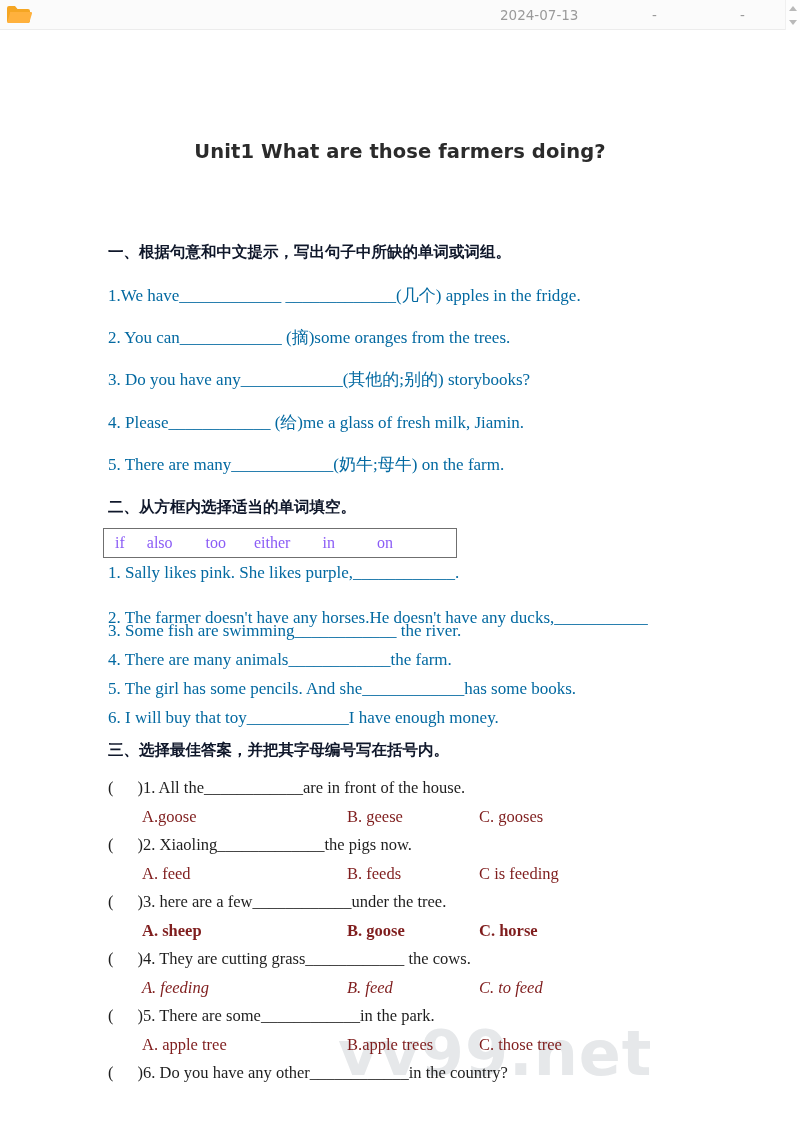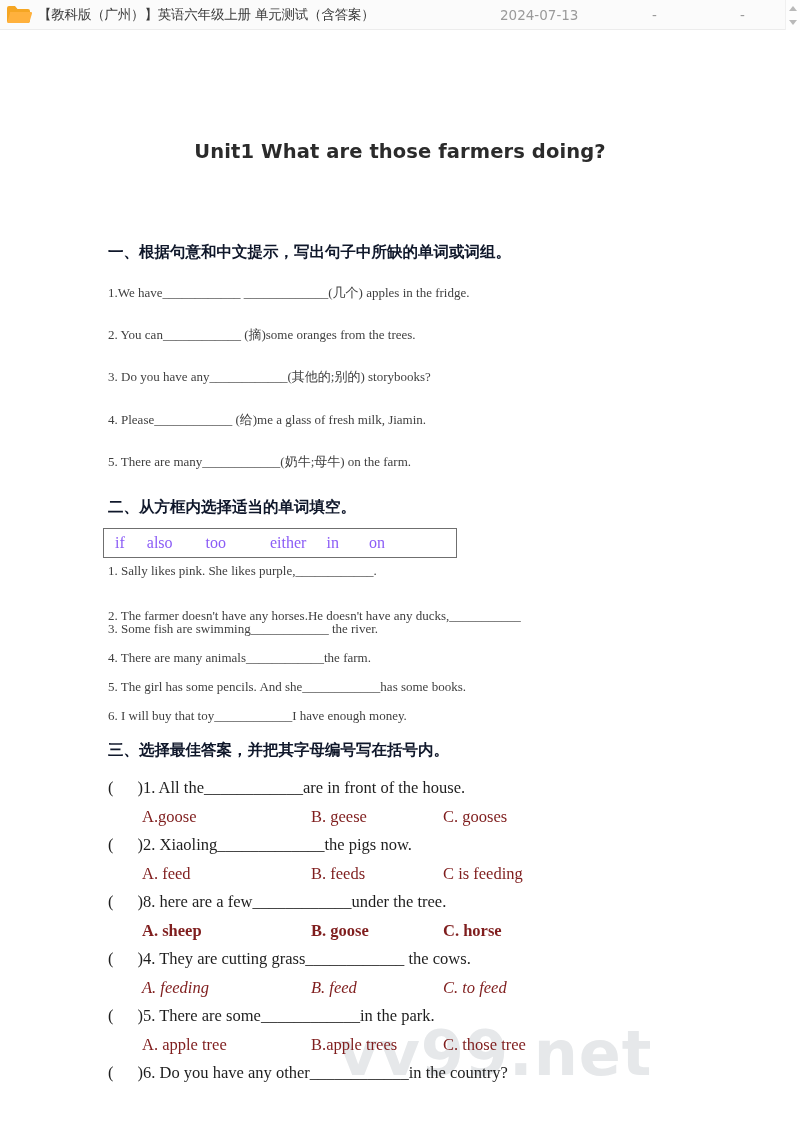--- a/index.html
+++ b/index.html
@@ -147,22 +147,22 @@
     white-space: nowrap;
   }
   #sec1-head { top: 211px; }
   #sec2-head { top: 466px; }
   #sec3-head { top: 709px; }
 
   .qline {
     position: absolute;
     left: 108px;
     font-family: "Liberation Serif", "DejaVu Serif", serif;
-    font-size: 13px;
-    color: #404040;
+    font-size: 17px;
+    color: #0369a1;
     white-space: nowrap;
   }
 
   
   #s1q1 { top: 253px; }
   #s1q2 { top: 295px; }
   #s1q3 { top: 337px; }
   #s1q4 { top: 380px; }
   #s1q5 { top: 422px; }
 
@@ -181,23 +181,23 @@
     background: #fff;
   }
   .word-box span {
     font-family: "Liberation Serif", "DejaVu Serif", serif;
     font-size: 16px;
     color: #8b5cf6;
   }
   .word-box span + span { margin-left: 0; }
   .wb-0 { margin-right: 22px; }
   .wb-1 { margin-right: 33px; }
-  .wb-2 { margin-right: 44px; }
-  .wb-3 { margin-right: 20px; }
-  .wb-4 { margin-right: 30px; }
+  .wb-2 { margin-right: 28px; }
+  .wb-3 { margin-right: 32px; }
+  .wb-4 { margin-right: 42px; }
 
   
   #s2q1 { top: 532px; }
   #s2q2 { top: 577px; text-align: center; }
   #s2q3 { top: 590px; }
   #s2q4 { top: 619px; }
   #s2q5 { top: 648px; }
   #s2q6 { top: 677px; }
 
   
@@ -214,20 +214,21 @@
     position: absolute;
     left: 93px;
     width: 560px;
     font-family: "Liberation Serif", "DejaVu Serif", serif;
     font-size: 16.5px;
     color: #7f1d1d;
     white-space: nowrap;
   }
   .mc-opts .opt {
     display: inline-block;
+    margin-left: 36px;
   }
   .mc-opts .opt.a { margin-left: 49px; }
   .mc-opts .opt.b { position: absolute; left: 218px; }
   .mc-opts .opt.c { position: absolute; left: 350px; }
 
   #s3q1-stem { top: 747px; }
   #s3q1-opts { top: 776px; }
   #s3q2-stem { top: 804px; }
   #s3q2-opts { top: 833px; }
   #s3q3-stem { top: 861px; }
@@ -241,21 +242,20 @@
 </head>
 <body>
 
 <div class="viewer-header">
   <div class="folder-icon">
     <svg width="26" height="22" viewBox="0 0 26 22">
       <path d="M1 4 Q1 2 3 2 L9 2 L11.5 5 L22 5 Q24 5 24 7 L24 17 Q24 19 22 19 L3 19 Q1 19 1 17 Z" fill="#f5a623"></path>
       <path d="M4 8 L25 8 Q26.5 8 26 9.6 L23.6 17.6 Q23.2 19 21.4 19 L2.6 19 Q1 19 1.5 17.4 L3.9 9.4 Q4.2 8 4 8 Z" fill="#ffb13d"></path>
     </svg>
   </div>
-  <div class="doc-title">【教科版（广州）】英语六年级上册 单元测试（含答案）</div>
   <div class="header-date">2024-07-13</div>
   <div class="header-dash-1">-</div>
   <div class="header-dash-2">-</div>
 
   <div class="scrollbar">
     <div class="scroll-arrow up"></div>
     <div class="scroll-arrow down"></div>
   </div>
 </div>
 
@@ -301,21 +301,21 @@
       <span class="opt c">C. gooses</span>
     </div>
 
     <div class="mc-stem" id="s3q2-stem"><span class="paren-open">(</span><span>)2. Xiaoling_____________the pigs now.</span></div>
     <div class="mc-opts" id="s3q2-opts">
       <span class="opt a">A. feed</span>
       <span class="opt b">B. feeds</span>
       <span class="opt c">C is feeding</span>
     </div>
 
-    <div class="mc-stem" id="s3q3-stem"><span class="paren-open">(</span><span>)8. here are a few____________under the tree.</span></div>
+    <div class="mc-stem" id="s3q3-stem"><span class="paren-open">(</span><span>)3. here are a few____________under the tree.</span></div>
     <div class="mc-opts" id="s3q3-opts">
       <span class="opt a">A. sheep</span>
       <span class="opt b">B. goose</span>
       <span class="opt c">C. horse</span>
     </div>
 
     <div class="mc-stem" id="s3q4-stem"><span class="paren-open">(</span><span>)4. They are cutting grass____________ the cows.</span></div>
     <div class="mc-opts" id="s3q4-opts">
       <span class="opt a">A. feeding</span>
       <span class="opt b">B. feed</span>

